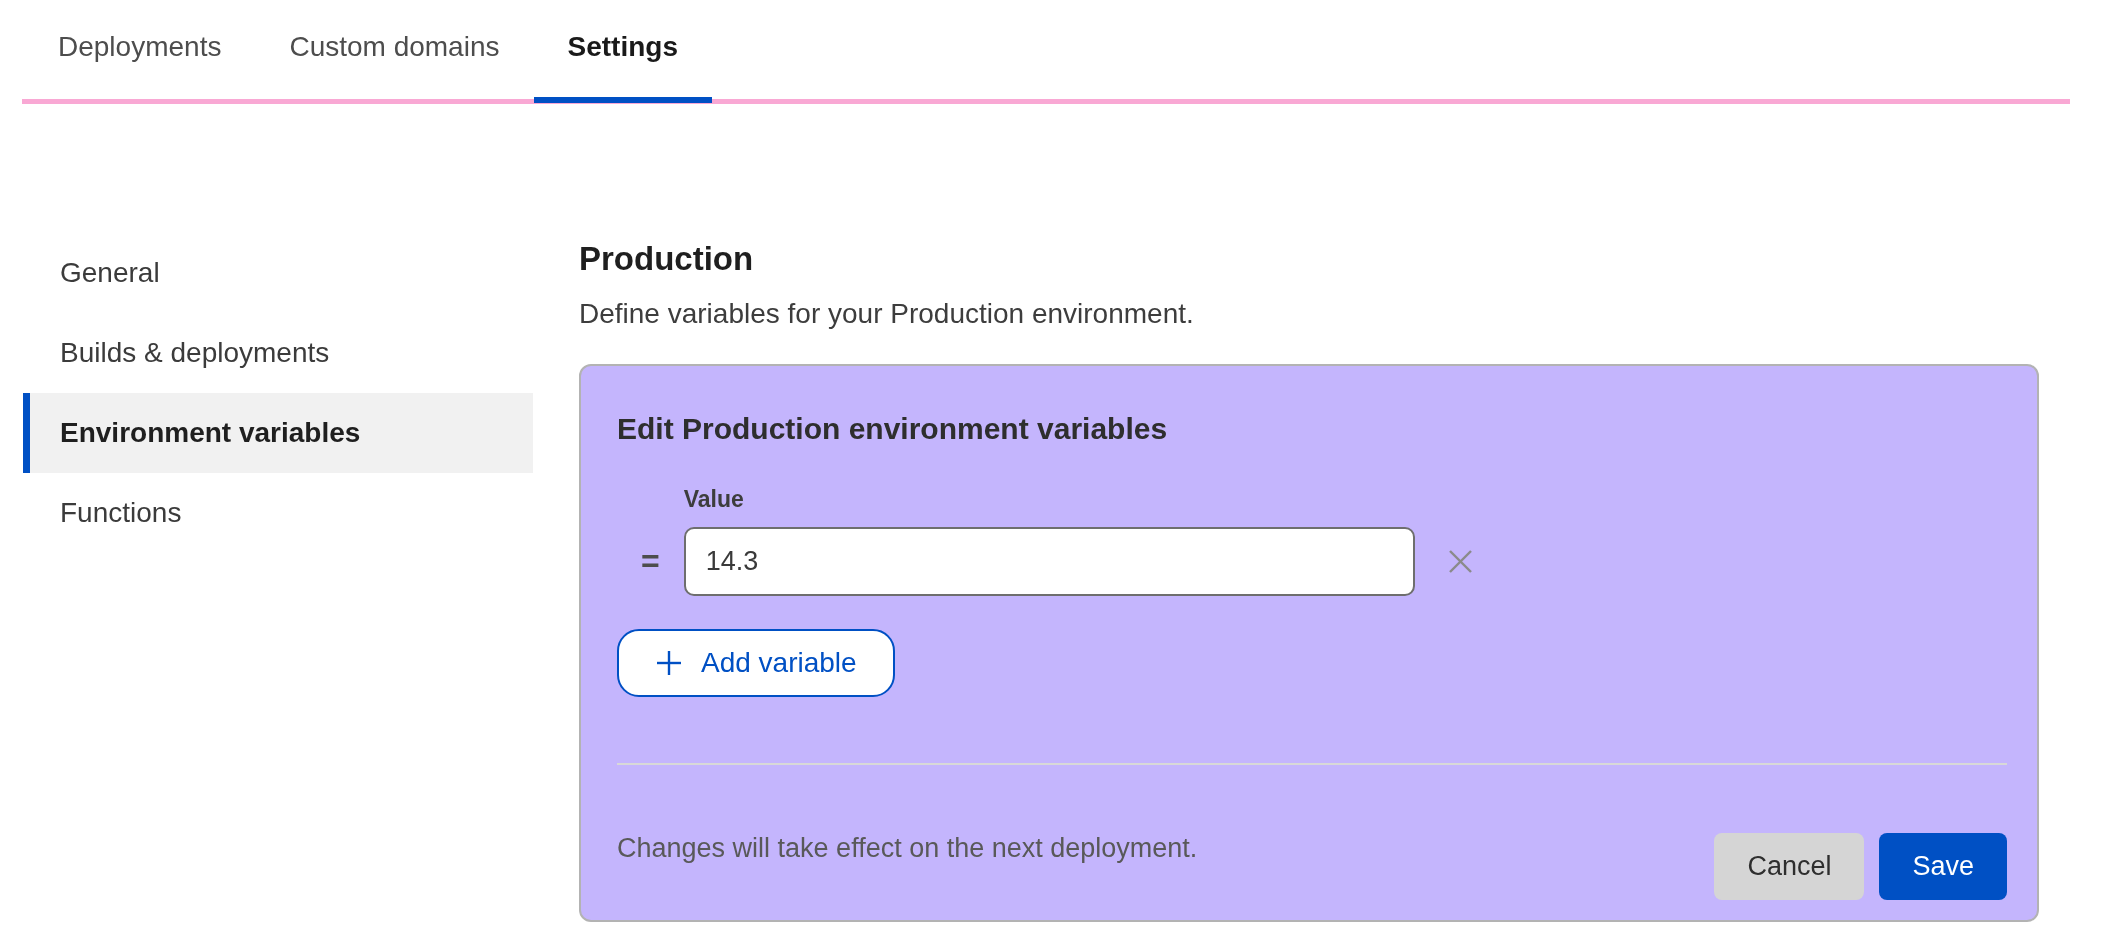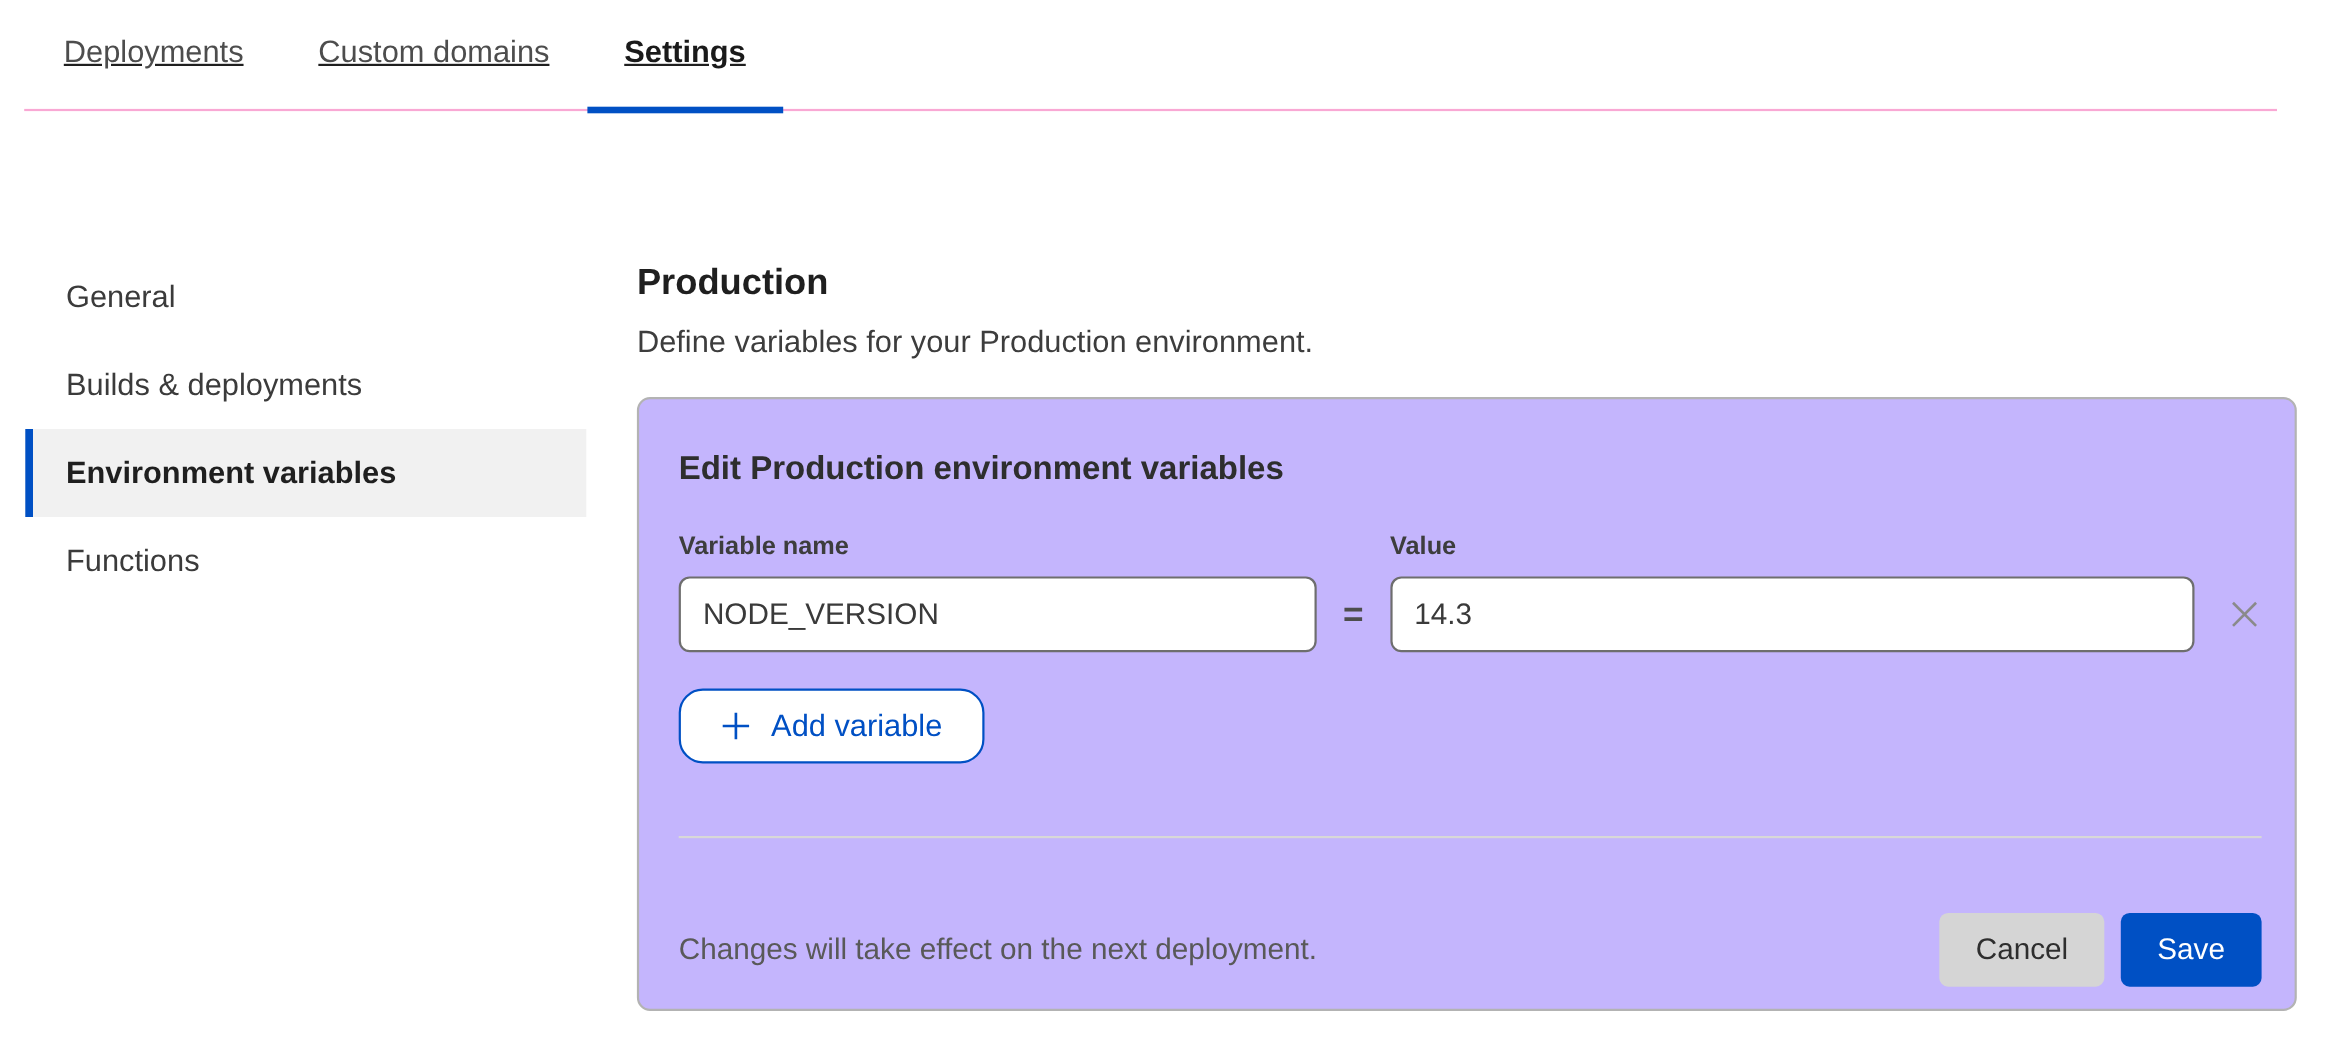--- a/index.html
+++ b/index.html
@@ -8,22 +8,21 @@
     width: 2121px; height: 948px;
     background: #ffffff;
     font-family: "Liberation Sans", sans-serif;
     color: #1f1f1f;
     overflow: hidden;
   }
 
   
   .tabbar {
     margin: 0 51px 0 22px;
-    border-bottom: 2px solid #f9a8d4;
-    text-decoration: underline;
+    border-bottom: 5px solid #f9a8d4;
   }
   .tabs { display: flex; padding-left: 2px; }
   .tab {
     position: relative;
     padding: 31px 34px 36px 34px;
     font-size: 28px;
     color: #4d4d4d;
     cursor: pointer;
     white-space: nowrap;
   }
@@ -114,21 +113,21 @@
     border: 2px solid #0050c4;
     border-radius: 22px;
     color: #0050c4;
     font-size: 28px;
     font-family: inherit;
     cursor: pointer;
   }
 
   .divider { border: none; border-top: 2px solid #d8d8d8; margin: 66px 0 0 0; }
 
-  .card-footer { margin-top: 68px; display: flex; align-items: center; }
+  .card-footer { margin-top: 68px; display: flex; align-items: flex-start; }
   .note { flex: 1; font-size: 27px; color: #595959; }
   .btn {
     height: 67px;
     padding: 0 33px;
     border: none;
     border-radius: 8px;
     font-size: 27px;
     font-family: inherit;
     cursor: pointer;
   }
@@ -156,24 +155,20 @@
   </nav>
 
   <main class="main">
     <h1 class="page-title">Production</h1>
     <p class="subtitle">Define variables for your Production environment.</p>
 
     <section class="card">
       <h2 class="card-title">Edit Production environment variables</h2>
 
       <div class="var-row">
-        <div class="field field-name">
-          <div class="field-label">Variable name</div>
-          <input class="text-input" type="text" value="NODE_VERSION" style="">
-        </div>
 
         <div class="equals">=</div>
 
         <div class="field field-value">
           <div class="field-label">Value</div>
           <input class="text-input" type="text" value="14.3" style="">
         </div>
 
         <button class="delete-btn">
           <span style="display:flex;">

